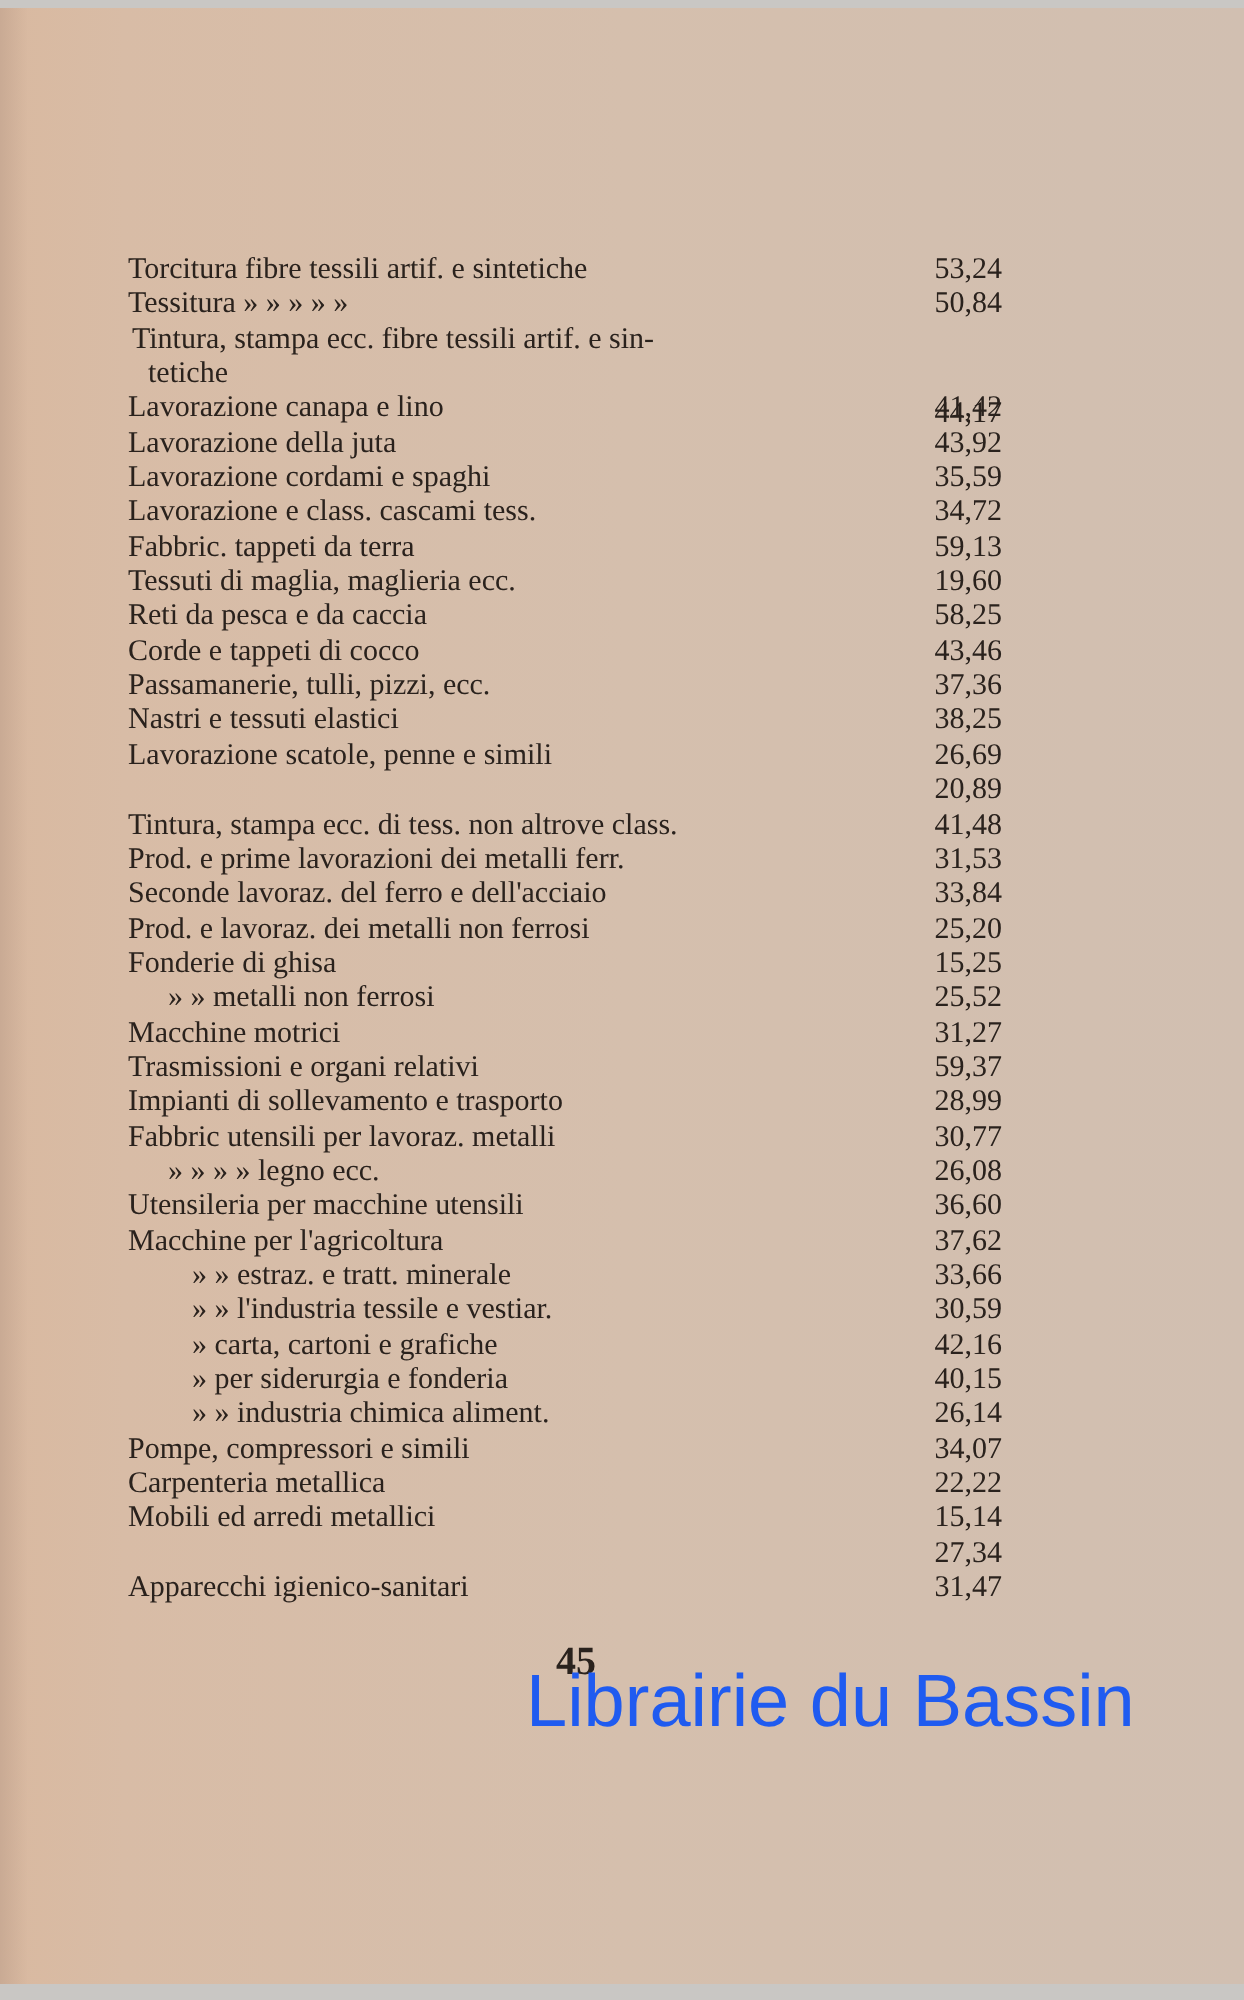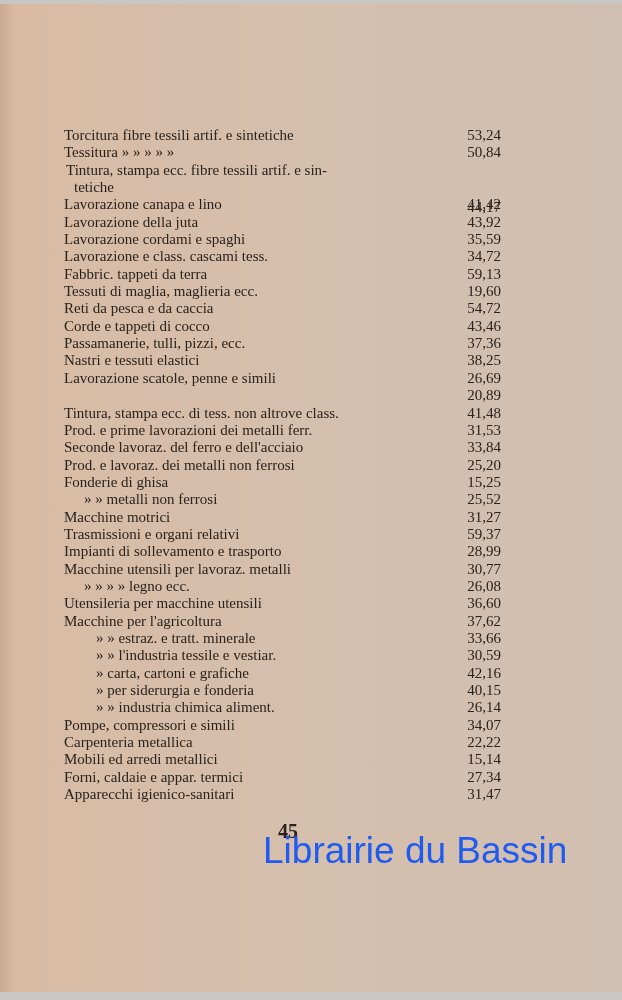--- a/index.html
+++ b/index.html
@@ -72,21 +72,21 @@
       <div class="row">
         <span class="label">Fabbric. tappeti da terra</span>
         <span class="value">59,13</span>
       </div>
       <div class="row">
         <span class="label">Tessuti di maglia, maglieria ecc.</span>
         <span class="value">19,60</span>
       </div>
       <div class="row">
         <span class="label">Reti da pesca e da caccia</span>
-        <span class="value">54,72</span>
+        <span class="value">58,25</span>
       </div>
       <div class="row">
         <span class="label">Corde e tappeti di cocco</span>
         <span class="value">43,46</span>
       </div>
       <div class="row">
         <span class="label">Passamanerie, tulli, pizzi, ecc.</span>
         <span class="value">37,36</span>
       </div>
       <div class="row">
@@ -130,21 +130,21 @@
       </div>
       <div class="row">
         <span class="label">Trasmissioni e organi relativi</span>
         <span class="value">59,37</span>
       </div>
       <div class="row">
         <span class="label">Impianti di sollevamento e trasporto</span>
         <span class="value">28,99</span>
       </div>
       <div class="row">
-        <span class="label">Macchine utensili per lavoraz. metalli</span>
+        <span class="label">Fabbric utensili per lavoraz. metalli</span>
         <span class="value">30,77</span>
       </div>
       <div class="row sub">
         <span class="label">»        »        »        »     legno ecc.</span>
         <span class="value">26,08</span>
       </div>
       <div class="row">
         <span class="label">Utensileria per macchine utensili</span>
         <span class="value">36,60</span>
       </div>
@@ -178,21 +178,20 @@
       </div>
       <div class="row">
         <span class="label">Carpenteria metallica</span>
         <span class="value">22,22</span>
       </div>
       <div class="row">
         <span class="label">Mobili ed arredi metallici</span>
         <span class="value">15,14</span>
       </div>
       <div class="row">
-        <span class="label">Forni, caldaie e appar. termici</span>
         <span class="value">27,34</span>
       </div>
       <div class="row">
         <span class="label">Apparecchi igienico-sanitari</span>
         <span class="value">31,47</span>
       </div>
     </div>
   <div class="page-number">45</div>
   <div class="watermark" style="color: rgb(31, 91, 240);">Librairie du Bassin</div>
 </div>

